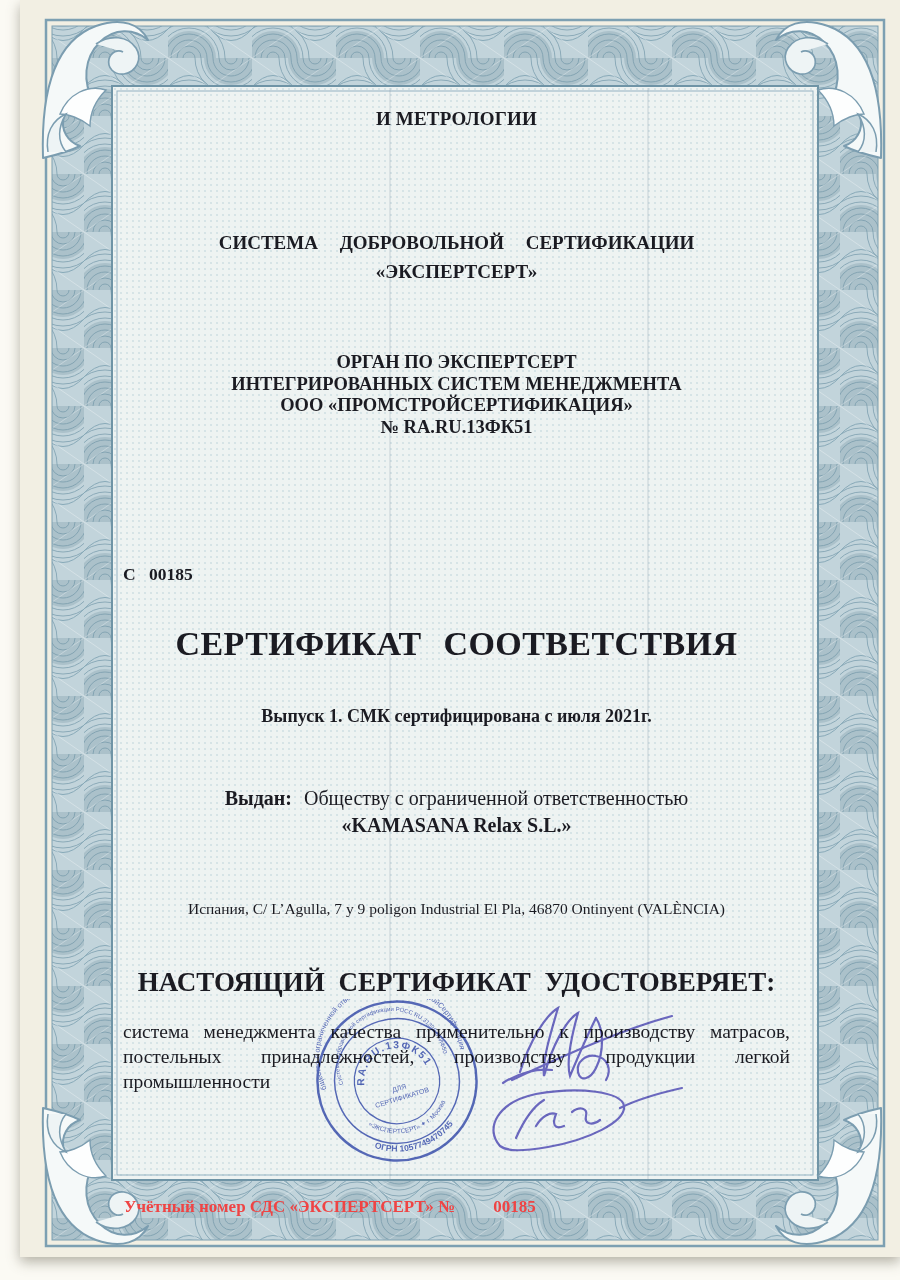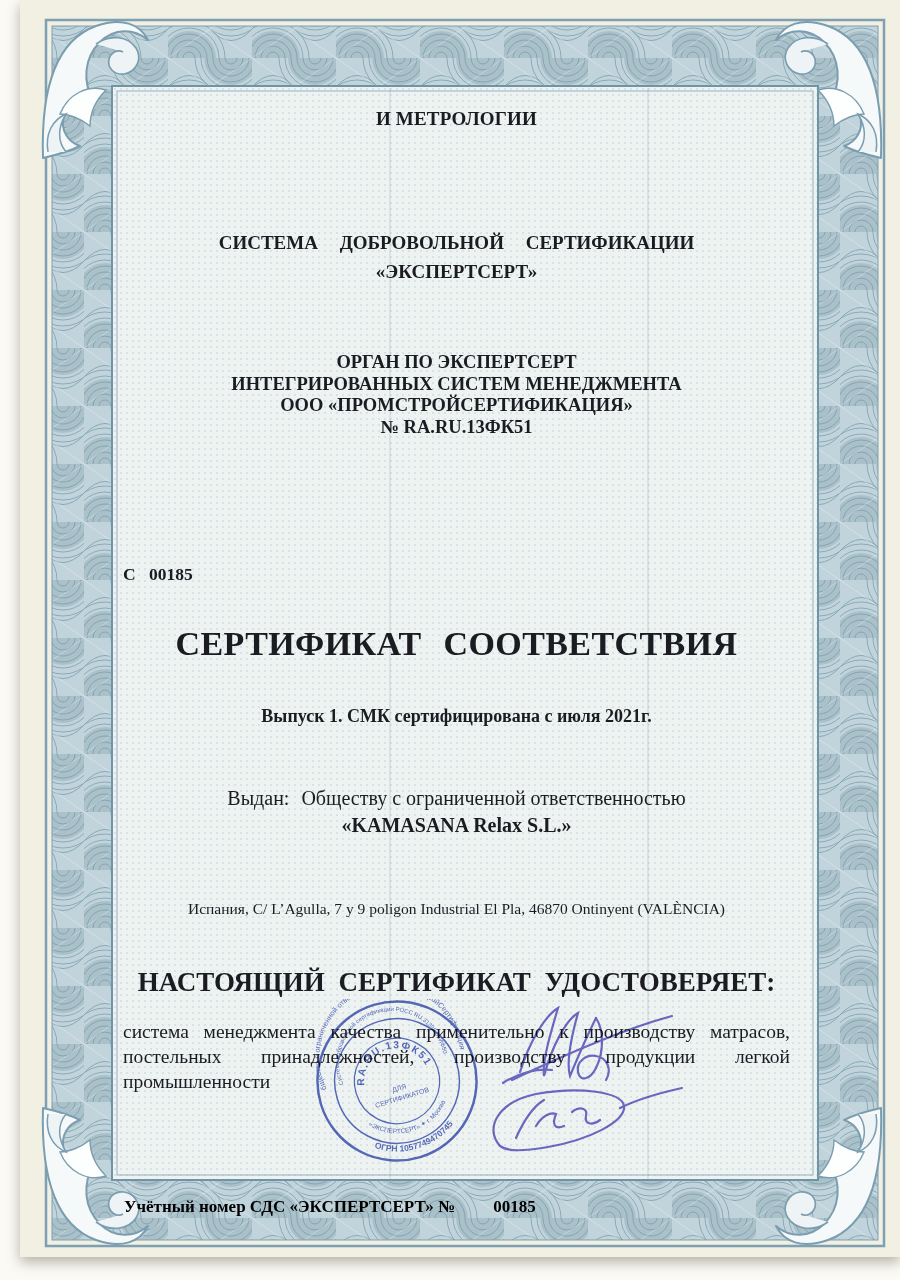--- a/index.html
+++ b/index.html
@@ -28,26 +28,26 @@
   .b{font-weight:normal;}
   .agency{top:106px;font-size:19px;font-weight:bold;line-height:1.32;letter-spacing:.2px;}
   .system{top:207px;font-size:19px;font-weight:bold;}
   .system .l1{word-spacing:17px;}
   .system .l2{margin-top:7px;}
   .orgblock{top:276px;font-size:18.5px;font-weight:bold;line-height:1.17;}
   .blanknum{top:401px;text-align:left;font-size:17.5px;font-weight:bold;word-spacing:9px;}
   .title{top:441px;font-size:34px;font-weight:bold;word-spacing:13px;letter-spacing:.4px;}
   .subtitle{top:484px;font-size:18px;font-weight:bold;}
   .issued{top:544px;font-size:20px;}
-  .issued .lbl{font-weight:normal;margin-right:12px;}
+  .issued .lbl{font-weight:bold;margin-right:12px;}
   .issued .l2{margin-top:4px;font-weight:bold;}
   .address{top:607px;font-size:15.5px;}
   .certifies{top:656px;font-size:27px;font-weight:bold;word-spacing:7px;}
   .scope{top:678px;font-size:19.5px;text-align:justify;line-height:1.28;}
-  .footer{position:absolute;left:124px;top:1197px;font-size:17px;font-weight:bold;z-index:6;color:#000000;font-family:Liberation Serif, serif;}
+  .footer{position:absolute;left:124px;top:1197px;font-size:17px;font-weight:bold;z-index:6;color:#ef4444;font-family:Liberation Serif, serif;}
   .footer .num{margin-left:38px;}
 
   #stamp-svg{
     position:absolute;left:315px;top:999px;width:164px;height:164px;
     mix-blend-mode:multiply;opacity:.88;z-index:5;
     font-family:"Liberation Sans","DejaVu Sans",sans-serif;
   }
   #sigs-svg{mix-blend-mode:multiply;z-index:5;}
   .z{position:relative;z-index:3;}
 </style>

